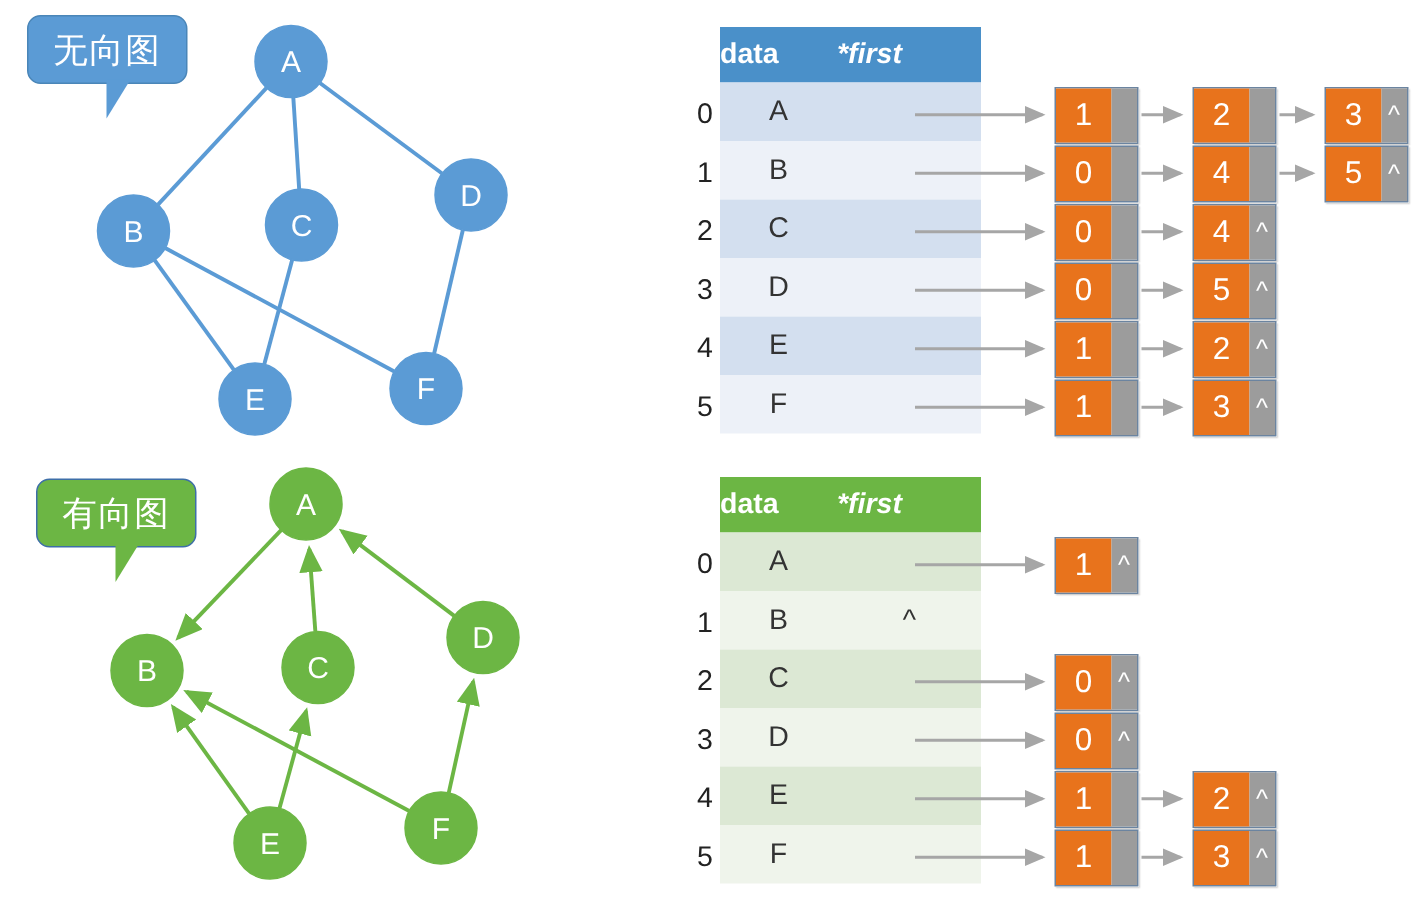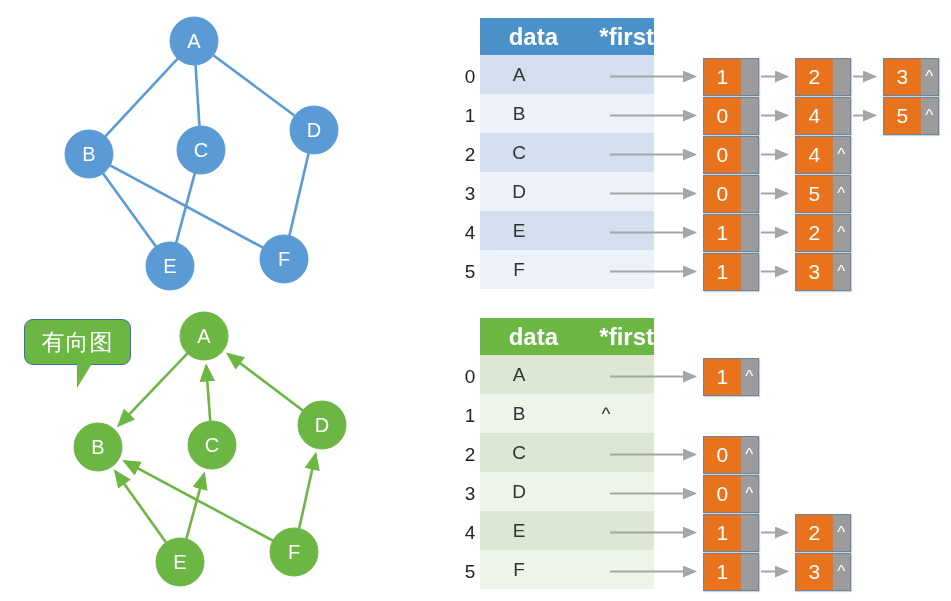--- a/index.html
+++ b/index.html
@@ -15,44 +15,48 @@
   .callout.blue .tail{border-left:16px solid #5B9BD5;border-bottom:26px solid transparent;
                       left:52px;bottom:-24px;}
   .callout.green .tail{border-left:16px solid #6CB644;border-bottom:26px solid transparent;
                        left:52px;bottom:-24px;}
   
   .graph{position:absolute;left:0;top:0;}
   
   .adj-table{position:absolute;border-collapse:collapse;}
   .adj-table td,.adj-table th{padding:0;margin:0;}
   .idx{position:absolute;font-size:19px;color:#222;text-align:center;width:20px;}
-  .hdr{height:37px;font-size:24px;font-weight:bold;color:#fff;text-align:right;
+  .hdr{height:37px;font-size:19px;font-weight:bold;color:#fff;text-align:left;
        vertical-align:middle;}
   .cell{height:39px;font-size:19px;color:#333;text-align:center;vertical-align:middle;}
   .tbl-blue .hdr{background:#4A90C9;}
   .tbl-blue .r-odd .cell{background:#D3DFEF;}
   .tbl-blue .r-even .cell{background:#EDF1F8;}
   .tbl-green .hdr{background:#6CB644;}
   .tbl-green .r-odd .cell{background:#DCE8D4;}
   .tbl-green .r-even .cell{background:#EFF4EB;}
   .col-data{width:78px;}
-  .col-first{width:96px;}
+  .col-first{width:96px;font-style:italic;}
   
   .lnode{position:absolute;display:flex;border:1px solid #6b84a0;box-sizing:border-box;
          box-shadow:1px 1px 1px rgba(0,0,0,.18);}
   .lnode .val{background:#E8731C;color:#ffffff;font-size:21px;display:flex;
               align-items:center;justify-content:center;}
   .lnode .ptr{background:#9C9C9C;color:#ffffff;font-size:17px;display:flex;
               align-items:center;justify-content:center;}
   .arrow-svg{position:absolute;left:0;top:0;pointer-events:none;}
 </style>
 </head>
 <body>
 
 <div class="panel" style="left:0;top:0;width:460px;height:300px;">
+  <div class="callout blue" style="left:18px;top:10px;width:105px;height:44px;">
+    <span>无向图</span>
+    <span class="tail"></span>
+  </div>
   <svg class="graph" width="460" height="300" id="svg-undirected">
       <line x1="177.66320677703388" y1="58.58150127804926" x2="105.33679322296614" y2="136.41849872195073" stroke="#5B9BD5" stroke-width="2.6"></line>
       <line x1="195.53811589385643" y1="64.95066177576449" x2="199.46188410614357" y2="126.04933822423551" stroke="#5B9BD5" stroke-width="2.6"></line>
       <line x1="213.27683206982127" y1="55.29698378511743" x2="294.72316793017876" y2="115.70301621488257" stroke="#5B9BD5" stroke-width="2.6"></line>
       <line x1="103.06444955080836" y1="173.44714011963626" x2="155.93555044919162" y2="246.55285988036374" stroke="#5B9BD5" stroke-width="2.6"></line>
       <line x1="110.13130639813221" y1="165.37839575284042" x2="262.8686936018678" y2="247.62160424715958" stroke="#5B9BD5" stroke-width="2.6"></line>
       <line x1="194.80365648502774" y1="173.1863176689284" x2="176.19634351497226" y2="242.8136823310716" stroke="#5B9BD5" stroke-width="2.6"></line>
       <line x1="308.5636761281533" y1="153.37619264894073" x2="289.4363238718467" y2="235.62380735105927" stroke="#5B9BD5" stroke-width="2.6"></line>
       <g>
         <circle cx="194" cy="41" r="24" fill="#5B9BD5" stroke="#5B9BD5" stroke-width="1"></circle>

